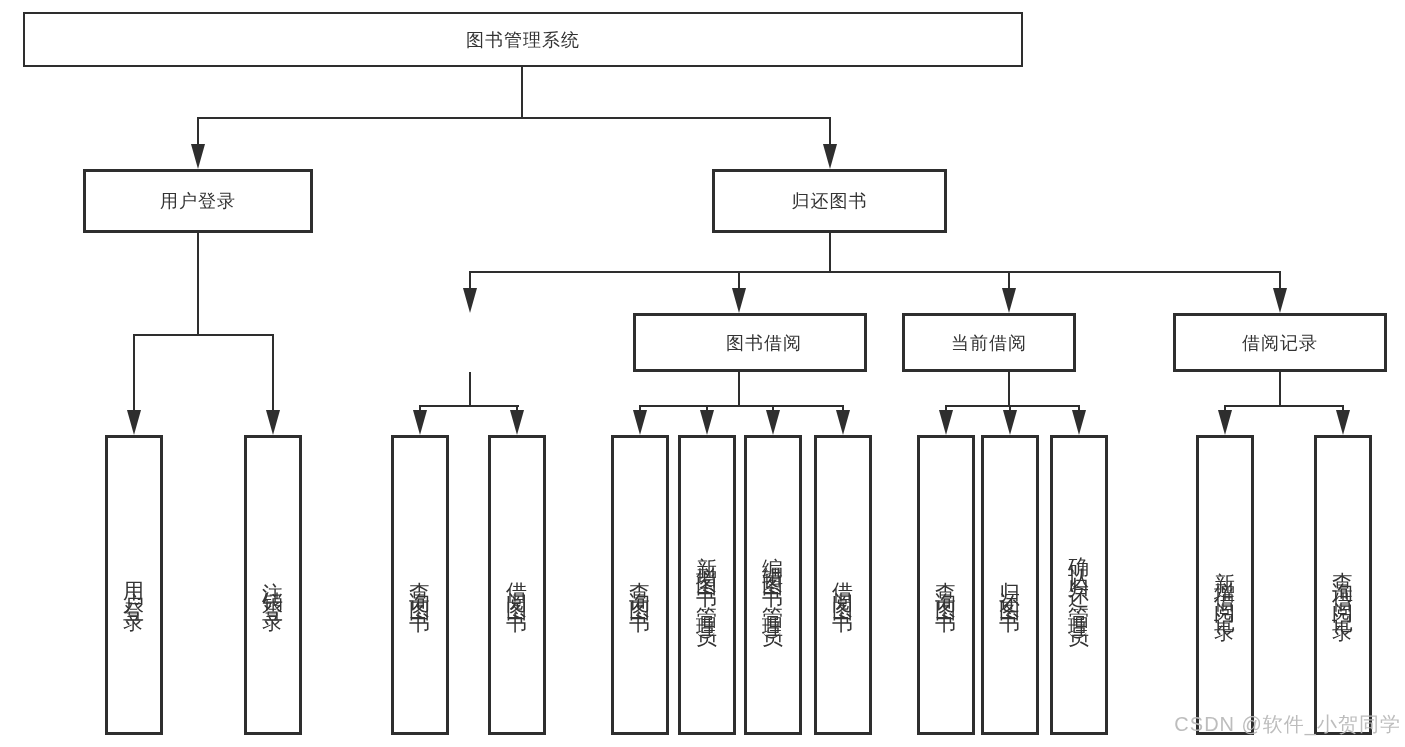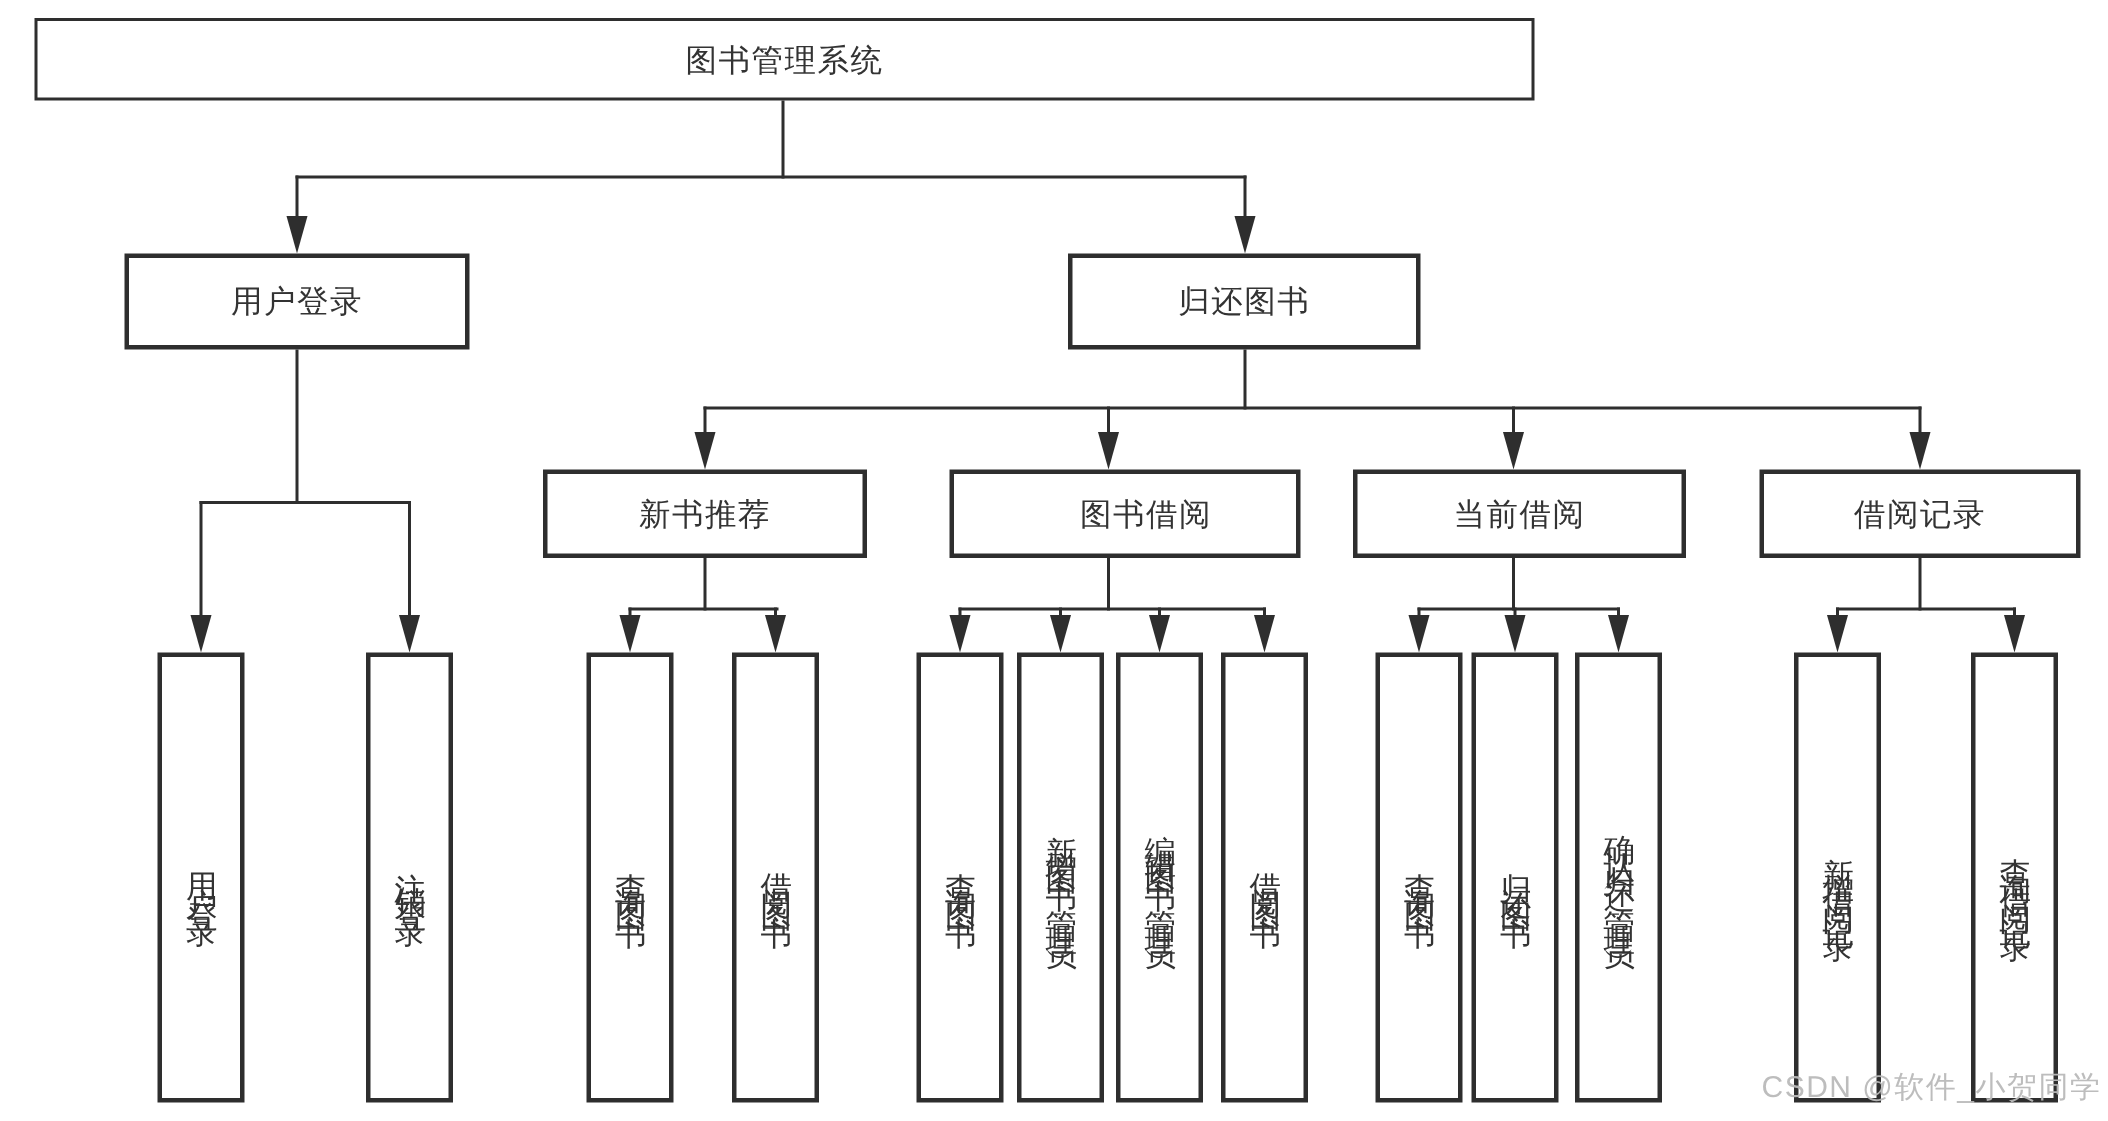--- a/index.html
+++ b/index.html
@@ -5,21 +5,21 @@
   html,body{margin:0;padding:0;background:#ffffff;}
   .canvas{
     position:relative;width:1405px;height:747px;background:#ffffff;
     font-family:"Liberation Sans","DejaVu Sans",sans-serif;color:#333333;overflow:hidden;
   }
   .box{
     position:absolute;box-sizing:border-box;border:3px solid #2e2e2e;background:#ffffff;
     display:flex;align-items:center;justify-content:center;
   }
   .box.rootb{border-width:2px;}
-  .hlabel{font-size:21px;letter-spacing:1px;white-space:nowrap;}
+  .hlabel{font-size:18px;letter-spacing:1px;white-space:nowrap;}
   .vlabel{
     writing-mode:vertical-rl;text-orientation:mixed;
     font-size:21px;letter-spacing:10px;line-height:1.1;white-space:nowrap;
   }
   .hline{position:absolute;height:2px;background:#2e2e2e;}
   .vline{position:absolute;width:2px;background:#2e2e2e;}
   .arrow{
     position:absolute;width:0;height:0;
     border-left:7px solid transparent;border-right:7px solid transparent;
     border-top:25px solid #2e2e2e;
@@ -64,27 +64,24 @@
   <div class="hline" style="left:469px;top:271px;width:812px;"></div>
   <div class="vline" style="left:469px;top:271px;height:20px;"></div>
   <div class="arrow" style="left:463px;top:288px;"></div>
   <div class="vline" style="left:738px;top:271px;height:20px;"></div>
   <div class="arrow" style="left:732px;top:288px;"></div>
   <div class="vline" style="left:1008px;top:271px;height:20px;"></div>
   <div class="arrow" style="left:1002px;top:288px;"></div>
   <div class="vline" style="left:1279px;top:271px;height:20px;"></div>
   <div class="arrow" style="left:1273px;top:288px;"></div>
 
-  <div class="box" style="left:362px;top:313px;width:216px;height:59px;">
-    <span class="hlabel">新书推荐</span>
-  </div>
   <div class="box" style="left:633px;top:313px;width:234px;height:59px;padding-left:28px;">
     <span class="hlabel">图书借阅</span>
   </div>
-  <div class="box" style="left:902px;top:313px;width:222px;height:59px;">
+  <div class="box" style="left:902px;top:313px;width:174px;height:59px;">
     <span class="hlabel">当前借阅</span>
   </div>
   <div class="box" style="left:1173px;top:313px;width:214px;height:59px;">
     <span class="hlabel">借阅记录</span>
   </div>
 
   <div class="vline" style="left:469px;top:372px;height:35px;"></div>
   <div class="hline" style="left:419px;top:405px;width:100px;"></div>
   <div class="vline" style="left:419px;top:405px;height:10px;"></div>
   <div class="arrow" style="left:413px;top:410px;"></div>

